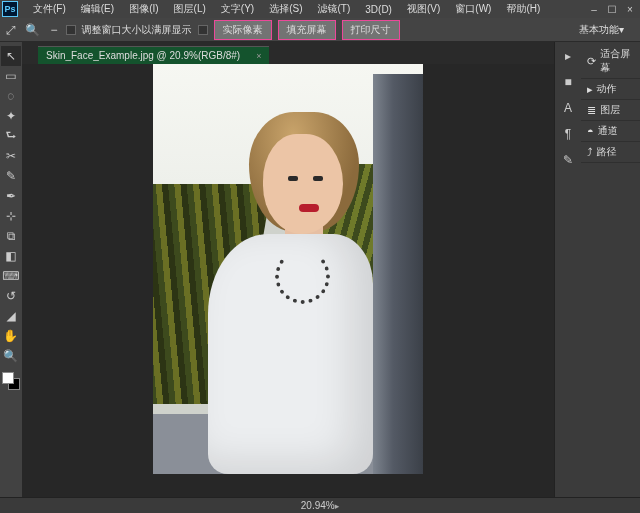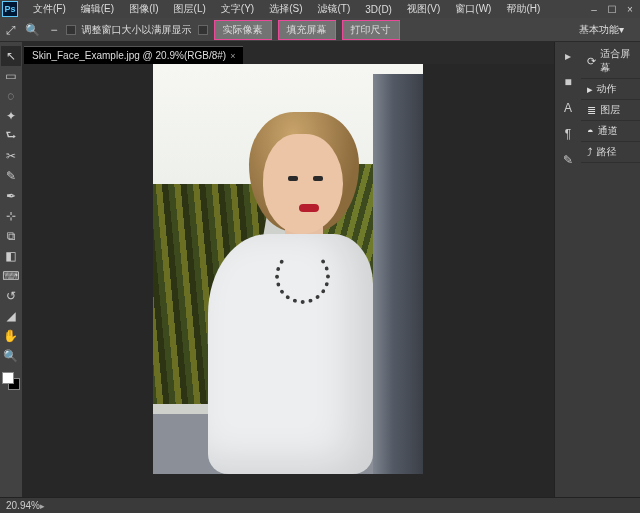--- a/index.html
+++ b/index.html
@@ -25,21 +25,21 @@
 .main { display: flex; height: calc(100% - 18px - 24px - 16px); }
 .toolbar { width: 22px; background: #424242; display: flex; flex-direction: column; align-items: center; padding: 4px 0; gap: 0; }
 .tool { width: 20px; height: 20px; display: flex; align-items: center; justify-content: center; font-size: 12px; color: #ccc; cursor: pointer; }
 .tool.active { background: #2b2b2b; }
 .swatch { width: 18px; height: 18px; margin-top: 6px; position: relative; }
 .swatch .fg { width: 12px; height: 12px; background: #fff; border: 1px solid #888; position: absolute; left: 0; top: 0; }
 .swatch .bg { width: 12px; height: 12px; background: #000; border: 1px solid #888; position: absolute; right: 0; bottom: 0; }
 
 .canvas-wrap { flex: 1; background: #272727; display: flex; flex-direction: column; }
 .doc-tab-bar { height: 22px; background: #2a2a2a; display: flex; align-items: flex-end; }
-.doc-tab { padding: 3px 8px; background: #000000; border-top: 1px solid #555; font-size: 10px; color: #ddd; margin-left: 2px; display: flex; align-items: center; gap: 4px; cursor: pointer; }
+.doc-tab { padding: 3px 8px; background: #14532d; border-top: 1px solid #555; font-size: 10px; color: #ddd; margin-left: 16px; display: flex; align-items: center; gap: 16px; cursor: pointer; }
 .doc-tab .x { font-size: 9px; color: #999; }
 
 .canvas { flex: 1; position: relative; overflow: hidden; display: flex; align-items: flex-start; justify-content: center; }
 .image-stage { margin-top: 0; width: 270px; height: 410px; background: #cfd2cc; position: relative; overflow: hidden; }
 
 
 .sky { position: absolute; left: 0; top: 0; right: 0; height: 120px; background: linear-gradient(#f6f7f2, #eef0eb); }
 .plants-l { position: absolute; left: -20px; top: 120px; width: 120px; height: 220px; background: repeating-linear-gradient(75deg, #3d4a1d 0 6px, #6a6f24 6px 12px, #2c3414 12px 18px); transform: skewX(-10deg); }
 .plants-r { position: absolute; right: 40px; top: 100px; width: 80px; height: 120px; background: repeating-linear-gradient(-75deg, #3d4a1d 0 6px, #6f7a2a 6px 12px); }
 .pillar { position: absolute; right: 0; top: 10px; width: 50px; height: 400px; background: linear-gradient(90deg, #7d848e, #545a65 40%, #3b4048); }
@@ -56,21 +56,21 @@
 
 
 .panels { width: 86px; background: #3b3b3b; border-left: 1px solid #222; display: flex; }
 .panel-iconcol { width: 26px; background: #3b3b3b; display: flex; flex-direction: column; align-items: center; padding-top: 4px; gap: 6px; }
 .picon { width: 20px; height: 20px; display: flex; align-items: center; justify-content: center; font-size: 12px; color: #ccc; cursor: pointer; }
 .panel-tabs { flex: 1; background: #3b3b3b; display: flex; flex-direction: column; padding-top: 2px; }
 .ptab { padding: 3px 6px; font-size: 10px; color: #ddd; display: flex; align-items: center; gap: 4px; cursor: pointer; border-bottom: 1px solid #2f2f2f; }
 .ptab .icn { font-size: 11px; }
 
 
-.status-bar { height: 16px; background: #3a3a3a; display: flex; align-items: center; padding: 0 6px; border-top: 1px solid #222; font-size: 10px; color: #ccc; }
+.status-bar { height: 16px; background: #3a3a3a; display: flex; align-items: center; padding: 0 6px; border-top: 1px solid #222; font-size: 10px; color: #ccc; justify-content: center; }
 .status-bar .zoom { }
 .status-bar .chev { font-size: 9px; color: #aaa; }
 </style>
 </head>
 <body>
 
 <div class="menubar">
   <div class="ps-logo">Ps</div>
   <div class="menu-item">文件(F)</div>
   <div class="menu-item">编辑(E)</div>

